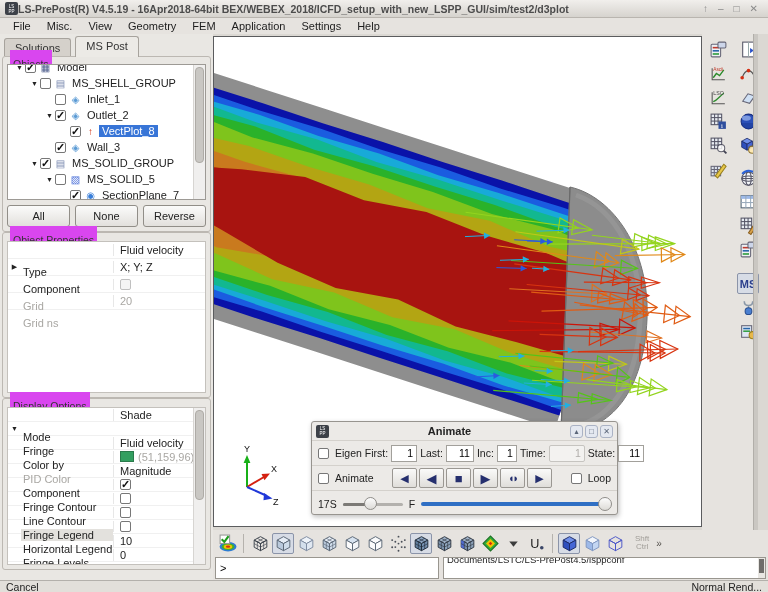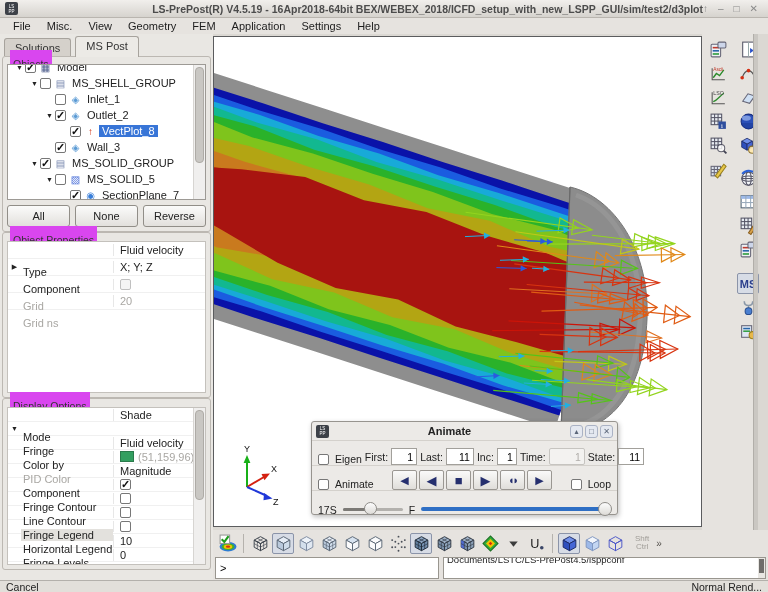--- a/index.html
+++ b/index.html
@@ -5,21 +5,21 @@
   * { margin:0; padding:0; box-sizing:border-box; }
   html,body { width:768px; height:592px; overflow:hidden; font-family:"Liberation Sans", sans-serif; }
   .window { position:relative; width:768px; height:592px; background:#dbd8d3; font-size:11px; color:#222; }
 
   
   .titlebar { position:absolute; left:0; top:0; width:768px; height:18px;
     background:linear-gradient(#f1efec,#d6d3ce); border-bottom:1px solid #b9b5af;
     display:flex; align-items:center; }
   .app-icon { width:13px; height:13px; margin-left:5px; background:#3d4148; color:#fff;
     font-size:4.5px; line-height:5px; text-align:center; padding-top:1.5px; border-radius:2px; }
-  .title-text { flex:1; text-align:right; color:#4c4c4c; font-weight:bold; font-size:10.5px;
+  .title-text { flex:1; text-align:left; color:#4c4c4c; font-weight:bold; font-size:10.5px;
     white-space:nowrap; overflow:hidden; }
   .win-controls { display:flex; gap:10px; margin-right:10px; color:#8a8a8a; font-size:10px; }
   .win-controls span { cursor:default; }
 
   
   .menubar { position:absolute; left:0; top:18px; width:768px; height:16px; background:#e6e3df;
     display:flex; align-items:center; padding-left:6px; gap:2px; }
   .menu-item { padding:1px 7px; color:#1d1d1d; }
 
   
@@ -76,21 +76,21 @@
   .dialog { position:absolute; left:97px; top:384px; width:307px; height:94px; background:#eceae7;
     border:1px solid #979differ; border:1px solid #97948f; border-radius:3px;
     box-shadow:1px 2px 5px rgba(0,0,0,.25); font-size:10.5px; }
   .dlg-title { height:19px; display:flex; align-items:center; padding:0 4px; border-bottom:1px solid #d4d1cc; }
   .dlg-icon { width:13px; height:13px; background:#3d4148; color:#fff; font-size:4.5px; line-height:5px;
     text-align:center; padding-top:1.5px; border-radius:2px; }
   .dlg-title-text { flex:1; text-align:center; font-weight:bold; font-size:11px; color:#222; }
   .dlg-btns { display:flex; gap:2px; }
   .dlg-btns span { width:13px; height:13px; border:1px solid #aab2c4; border-radius:3px; background:#e4e8f0;
     color:#5a6578; font-size:8px; display:flex; align-items:center; justify-content:center; }
-  .dlg-row { display:flex; align-items:flex-end; padding:0 6px; height:25px; border-bottom:1px solid #d4d1cc; gap:3px; }
+  .dlg-row { display:flex; align-items:center; padding:0 6px; height:25px; border-bottom:1px solid #d4d1cc; gap:3px; }
   .dlg-row:last-child { border-bottom:none; }
   .dlg-lab { color:#222; }
   .dlg-inp { border:1px solid #a2a09b; background:#fff; height:17px; text-align:right; padding:0 3px;
     font-size:10.5px; font-family:"Liberation Sans",sans-serif; }
   .dlg-inp.dis { color:#b0aeaa; background:#f3f2f0; border-color:#c6c4c0; border-radius:2px; }
   .transport { display:flex; gap:2px; margin:0 auto; }
   .tr-btn { width:25px; height:20px; border:1px solid #9a97一92; border:1px solid #9a9792; border-radius:2px;
     background:linear-gradient(#fafaf9,#e0deda); color:#252f6e;
     display:flex; align-items:center; justify-content:center; font-size:13px; }
   .tr-btn.small { font-size:11px; }

